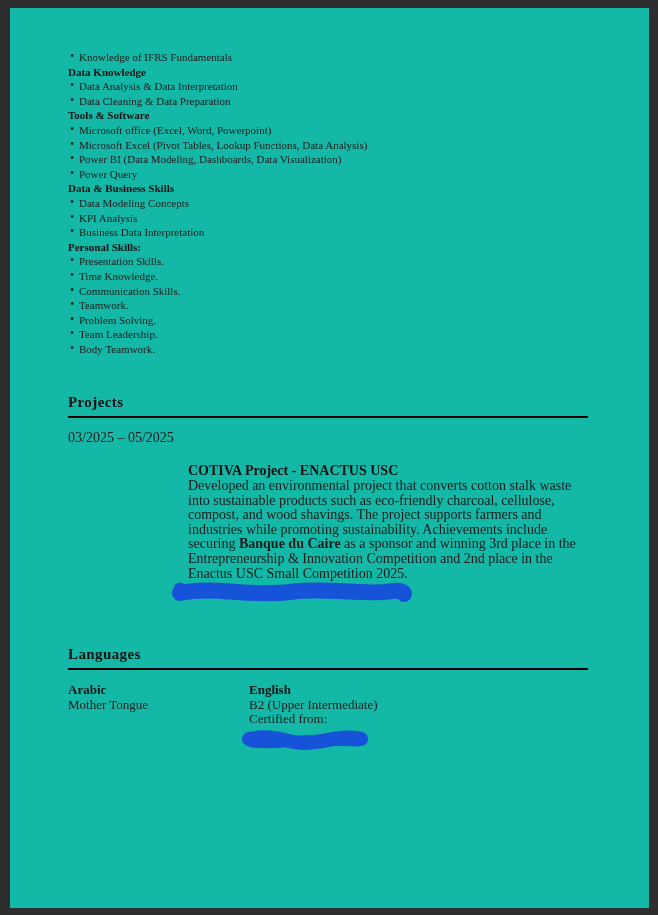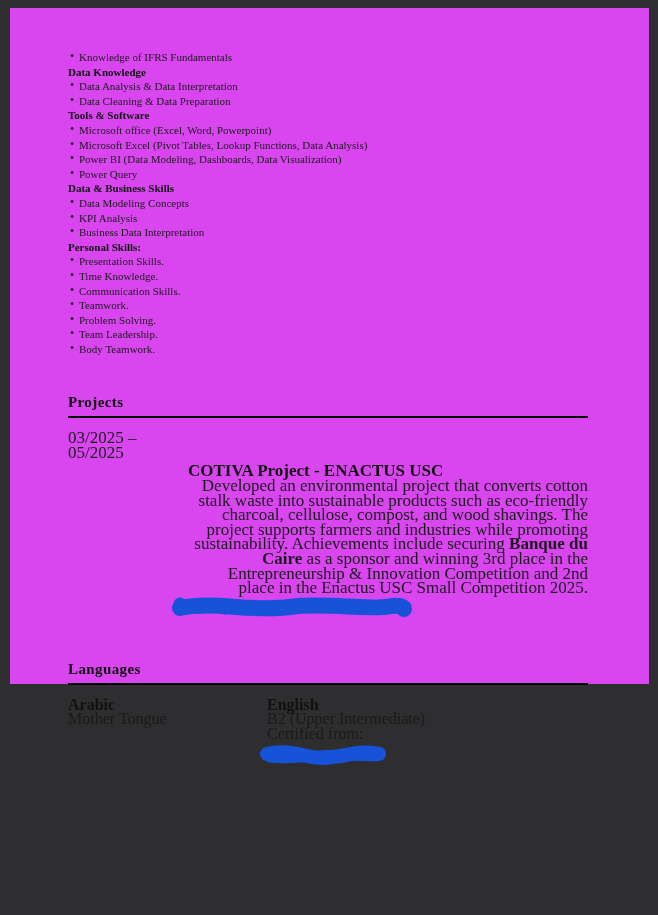--- a/index.html
+++ b/index.html
@@ -9,22 +9,22 @@
     height: 915px;
     overflow: hidden;
     background: #2e2e30;
     font-family: "Liberation Serif", serif;
   }
   .paper {
     position: absolute;
     left: 10px;
     top: 8px;
     width: 639px;
-    height: 676px;
-    background: #d946ef;
+    height: 900px;
+    background: #14b8a6;
   }
   .content {
     position: absolute;
     left: 58px;
     top: 42px;
     width: 520px;
   }
   
   .skills-list {
     font-size: 11px;
@@ -58,56 +58,54 @@
   }
   .section-rule {
     height: 2px;
     background: #000;
     margin-top: 5px;
   }
   
   .entry-row {
     display: flex;
     margin-top: 13px;
-    font-size: 17px;
+    font-size: 14px;
     line-height: 14.6px;
     color: #1a1a1a;
   }
   .entry-date {
     width: 120px;
     flex: 0 0 120px;
   }
   .entry-body {
     flex: 1;
   }
   .entry-title {
     font-weight: bold;
     color: #111;
     margin-top: 33px;
   }
   .entry-desc {
     margin-top: 0;
-    text-align: right;
   }
   .inline-bold {
     font-weight: bold;
   }
   .scribble-project {
     display: block;
     margin-left: -18px;
     margin-top: -1px;
   }
   
   .lang-row {
     display: flex;
     margin-top: 13px;
-    font-size: 16px;
+    font-size: 13px;
     line-height: 14.4px;
     color: #1a1a1a;
-    gap: 18px;
   }
   .lang-col-1 {
     width: 181px;
     flex: 0 0 181px;
   }
   .lang-col-2 {
     flex: 1;
   }
   .lang-name {
     font-weight: bold;

